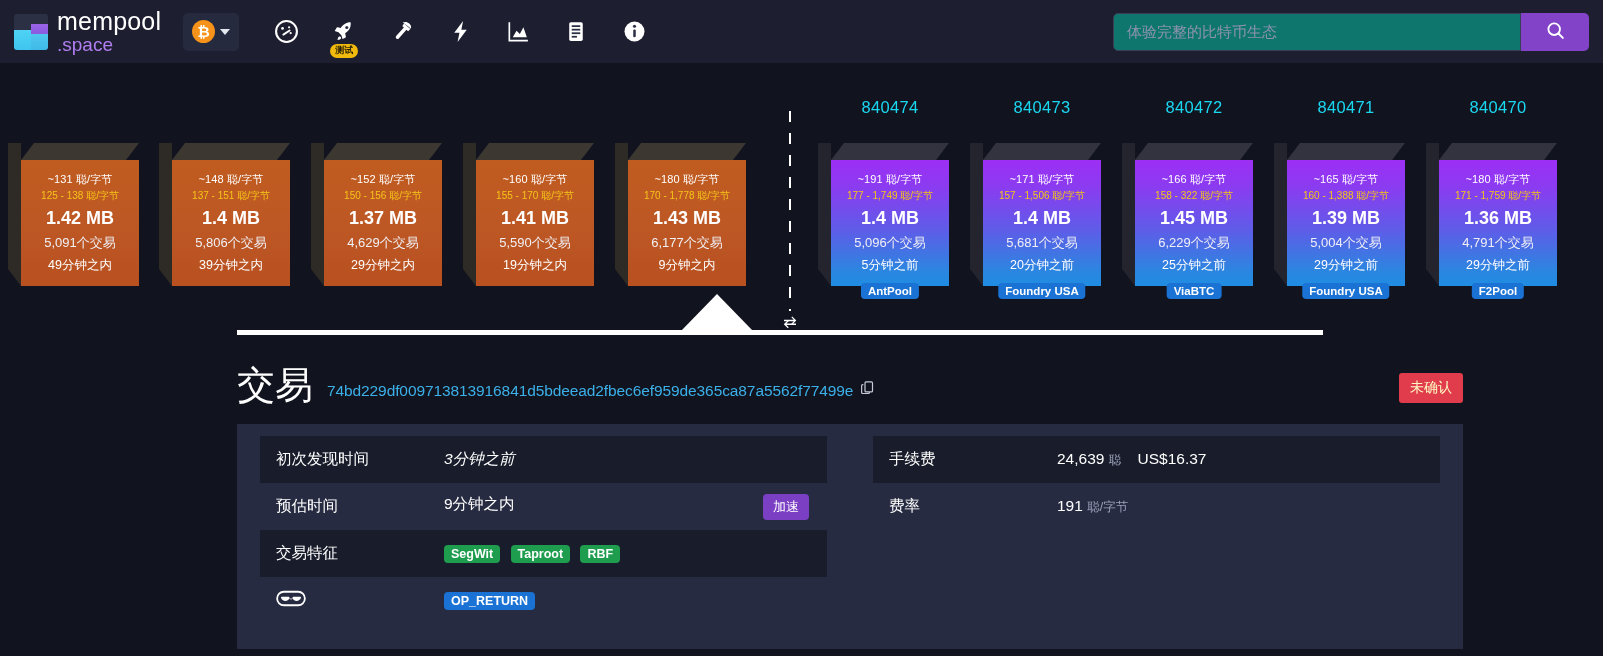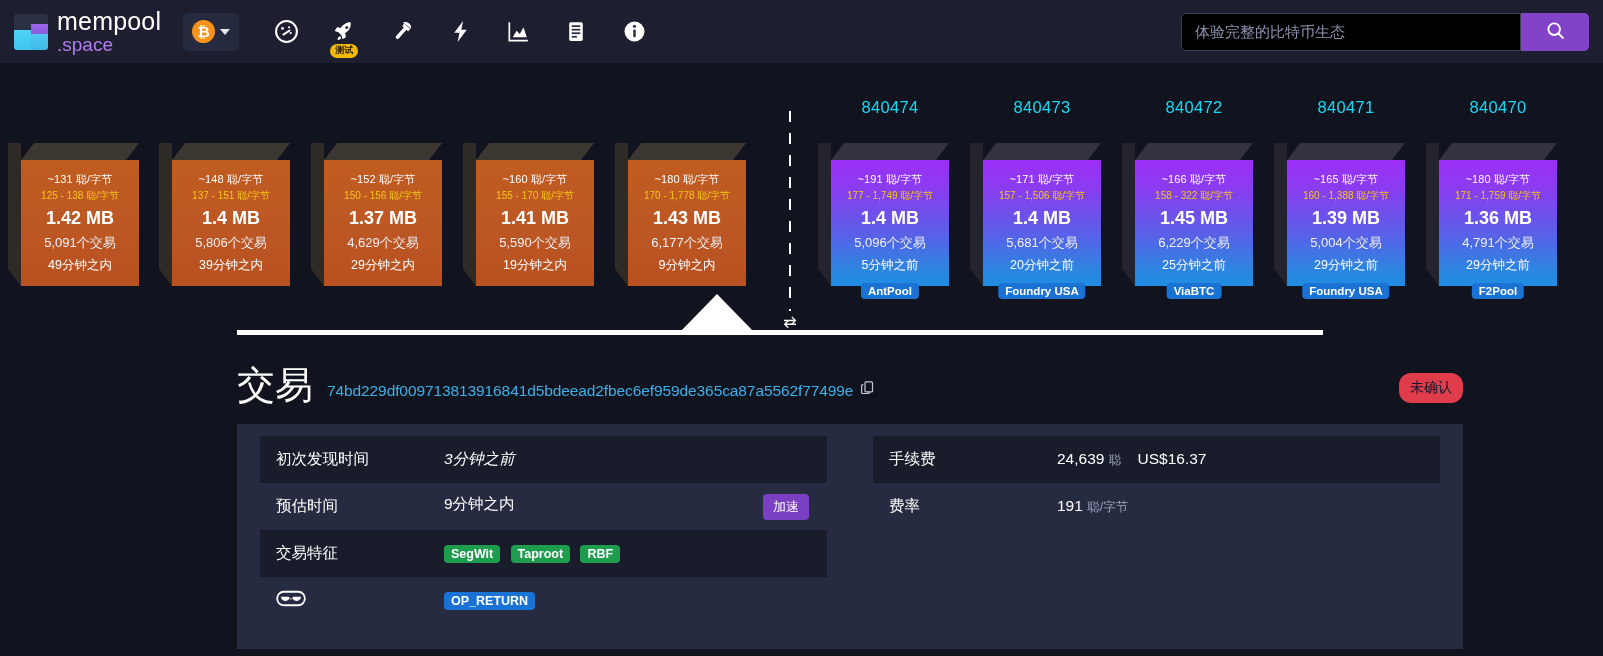--- a/index.html
+++ b/index.html
@@ -60,22 +60,22 @@
   .badge-test {
     position: absolute; bottom: -1px; left: 50%; transform: translateX(-50%);
     background: #f0b90b; color: #2a2000;
     font-size: 9px; font-weight: 700;
     border-radius: 7px; padding: 1px 5px;
     white-space: nowrap; line-height: 1.25;
   }
 
   .search-area { margin-left: auto; display: flex; align-items: center; }
   .search-input {
-    width: 340px; height: 38px;
-    background: #000000; border: 1px solid #3a3f57;
+    width: 408px; height: 38px;
+    background: #0f766e; border: 1px solid #3a3f57;
     border-radius: 5px 0 0 5px;
     color: #dfe2ee; font-size: 15px;
     padding: 0 13px;
     font-family: "Liberation Sans", sans-serif;
     outline: none;
   }
   .search-input::placeholder { color: #8d93ad; }
   .search-btn {
     width: 68px; height: 38px;
     background: #8243c9;
@@ -171,22 +171,22 @@
   .tx-title { font-size: 38px; color: #ffffff; font-weight: 400; line-height: 1; }
   .tx-id {
     color: #3cb0e8; font-size: 15.5px;
     margin-left: 14px; margin-bottom: 4px;
     font-family: "Liberation Sans", sans-serif;
     letter-spacing: -.1px; cursor: pointer;
   }
   .copy-ico { margin-left: 7px; margin-bottom: 5px; cursor: pointer; }
   .badge-unconf {
     position: absolute; right: 0; bottom: 1px;
-    background: #e03c4c; color: #0f172a;
-    font-size: 14px; padding: 6px 11px; border-radius: 12px;
+    background: #e03c4c; color: #fef9c3;
+    font-size: 14px; padding: 6px 11px; border-radius: 3px;
   }
 
   .tx-panel {
     margin-top: 20px;
     background: #272b41;
     padding: 12px 0 8px 0;
     display: flex;
     min-height: 225px;
   }
   .tx-col { width: 50%; padding: 0 23px; }

